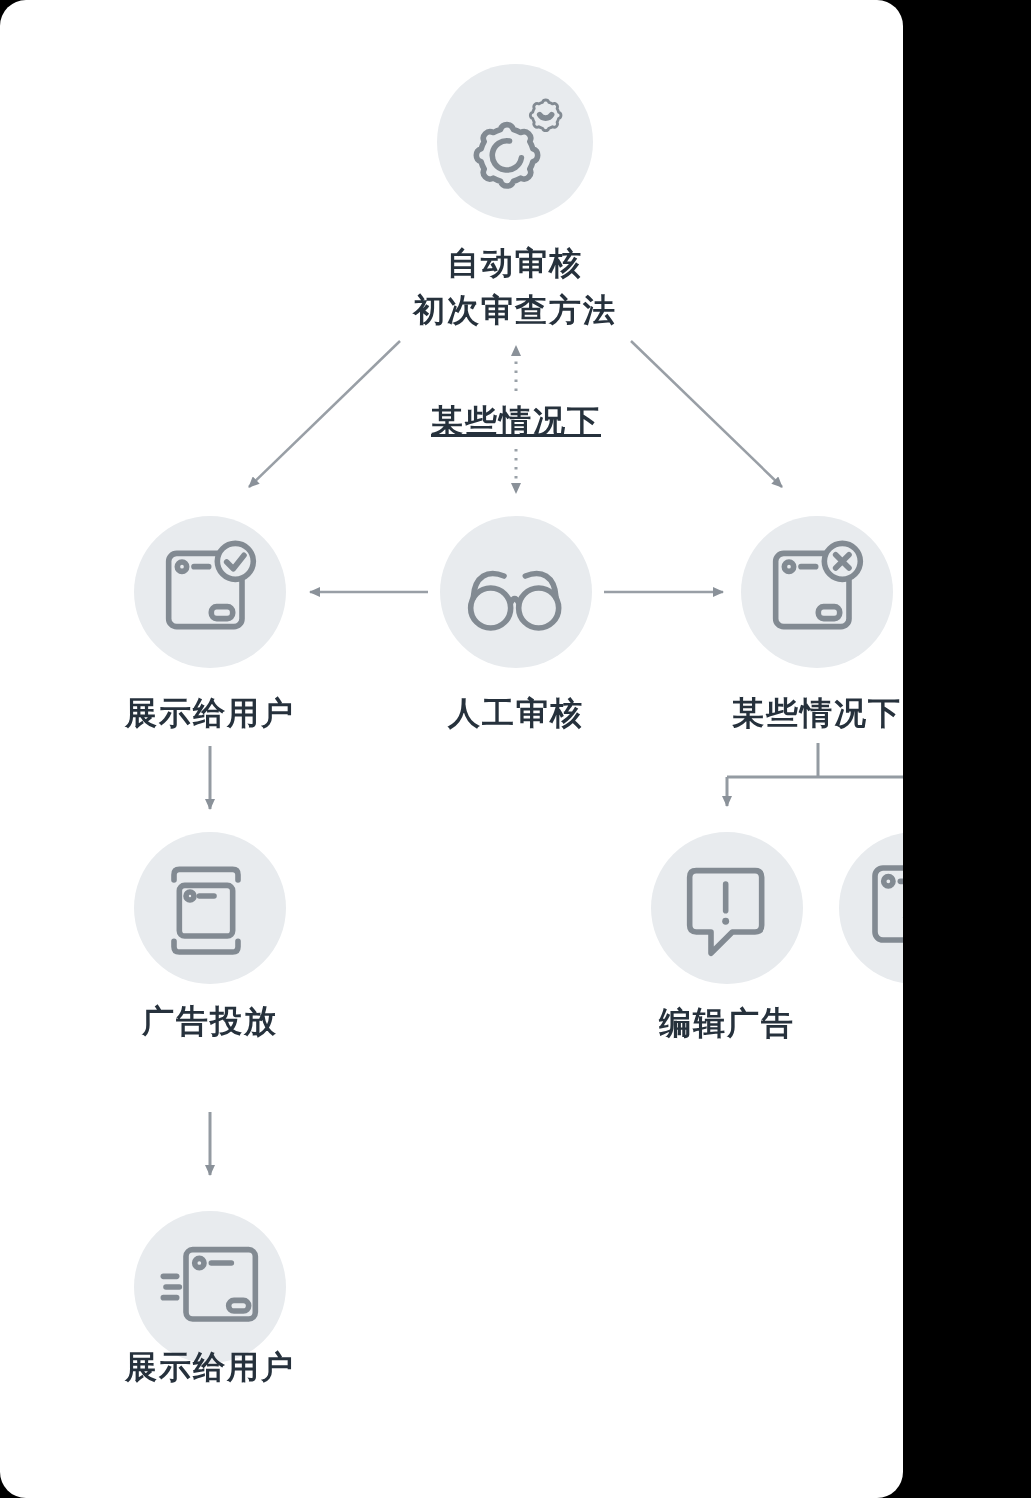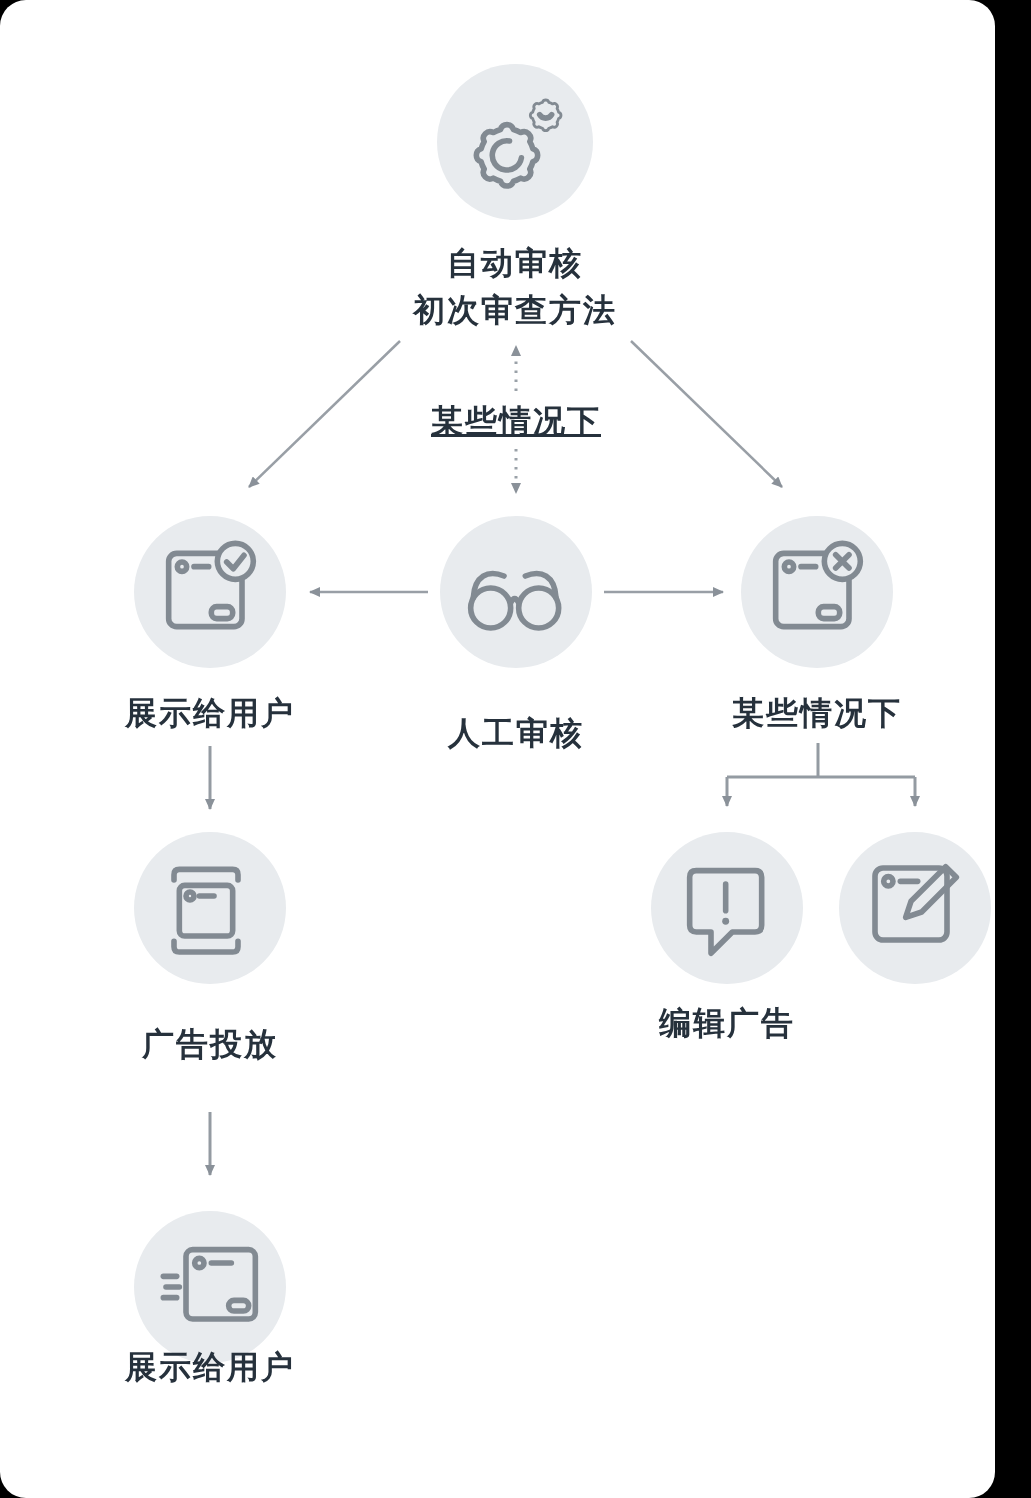--- a/index.html
+++ b/index.html
@@ -1,17 +1,17 @@
 <!DOCTYPE html>
 <html><head>
 <meta charset="utf-8">
 <style>
   html,body { margin:0; padding:0; background:#000; }
   .canvas {
-    position:relative; width:995px; height:1498px;
+    position:relative; width:903px; height:1498px;
     background:#ffffff; border-radius:26px; overflow:hidden;
     font-family:"Liberation Sans", sans-serif;
   }
   .connectors { position:absolute; left:0; top:0; width:1031px; height:1498px; }
   .node-circle {
     position:absolute; border-radius:50%; background:#e8ebee;
     display:flex; align-items:center; justify-content:center;
   }
   .d152 { width:152px; height:152px; }
   .d156 { width:156px; height:156px; }
@@ -87,21 +87,21 @@
 
   <div class="node-circle d152" style="left:440px; top:516px;">
     <svg class="icon" width="128" height="128" viewBox="0 0 96 96">
       <circle cx="29" cy="60" r="15"></circle>
       <circle cx="65" cy="60" r="15"></circle>
       <path d="M44,56 Q47,50 50,56"></path>
       <path d="M16,52 C17,36 27,31 39,36"></path>
       <path d="M78,52 C77,36 67,31 55,36"></path>
     </svg>
   </div>
-  <div class="lbl" style="left:516px; top:690px;margin-top:20px;">人工审核</div>
+  <div class="lbl" style="left:516px; top:690px;">人工审核</div>
 
   <div class="node-circle d152" style="left:741px; top:516px;">
     <svg class="icon" width="128" height="128" viewBox="0 0 96 96">
       <rect x="17" y="19" width="55" height="55" rx="6"></rect>
       <circle cx="27" cy="29" r="3.5"></circle>
       <line x1="36" y1="29" x2="47" y2="29"></line>
       <rect x="49" y="59" width="16" height="9" rx="4"></rect>
       <circle class="mask" cx="67" cy="25" r="13.5"></circle>
       <path d="M62,20 L72,30 M72,20 L62,30"></path>
     </svg>
@@ -110,21 +110,21 @@
 
   <div class="node-circle d152" style="left:134px; top:832px;">
     <svg class="icon" width="128" height="128" viewBox="0 0 96 96">
       <path d="M21,27 V23 Q21,19 25,19 H65 Q69,19 69,23 V27"></path>
       <rect x="25" y="31" width="40" height="38" rx="4"></rect>
       <circle cx="33" cy="39" r="3"></circle>
       <line x1="40" y1="39" x2="51" y2="39"></line>
       <path d="M21,73 V77 Q21,81 25,81 H65 Q69,81 69,77 V73"></path>
     </svg>
   </div>
-  <div class="lbl" style="left:210px; top:998px;margin-top:23px;">
+  <div class="lbl" style="left:210px; top:998px;">
     <div>广告投放</div>
   </div>
 
   <div class="node-circle d152" style="left:134px; top:1211px;">
     <svg class="icon" width="128" height="128" viewBox="0 0 96 96">
       <rect x="30" y="20" width="52" height="52" rx="5"></rect>
       <circle cx="40" cy="30" r="3.5"></circle>
       <line x1="49" y1="30" x2="64" y2="30"></line>
       <rect x="62" y="58" width="15" height="8" rx="4"></rect>
       <line x1="13" y1="40" x2="23" y2="40"></line>

